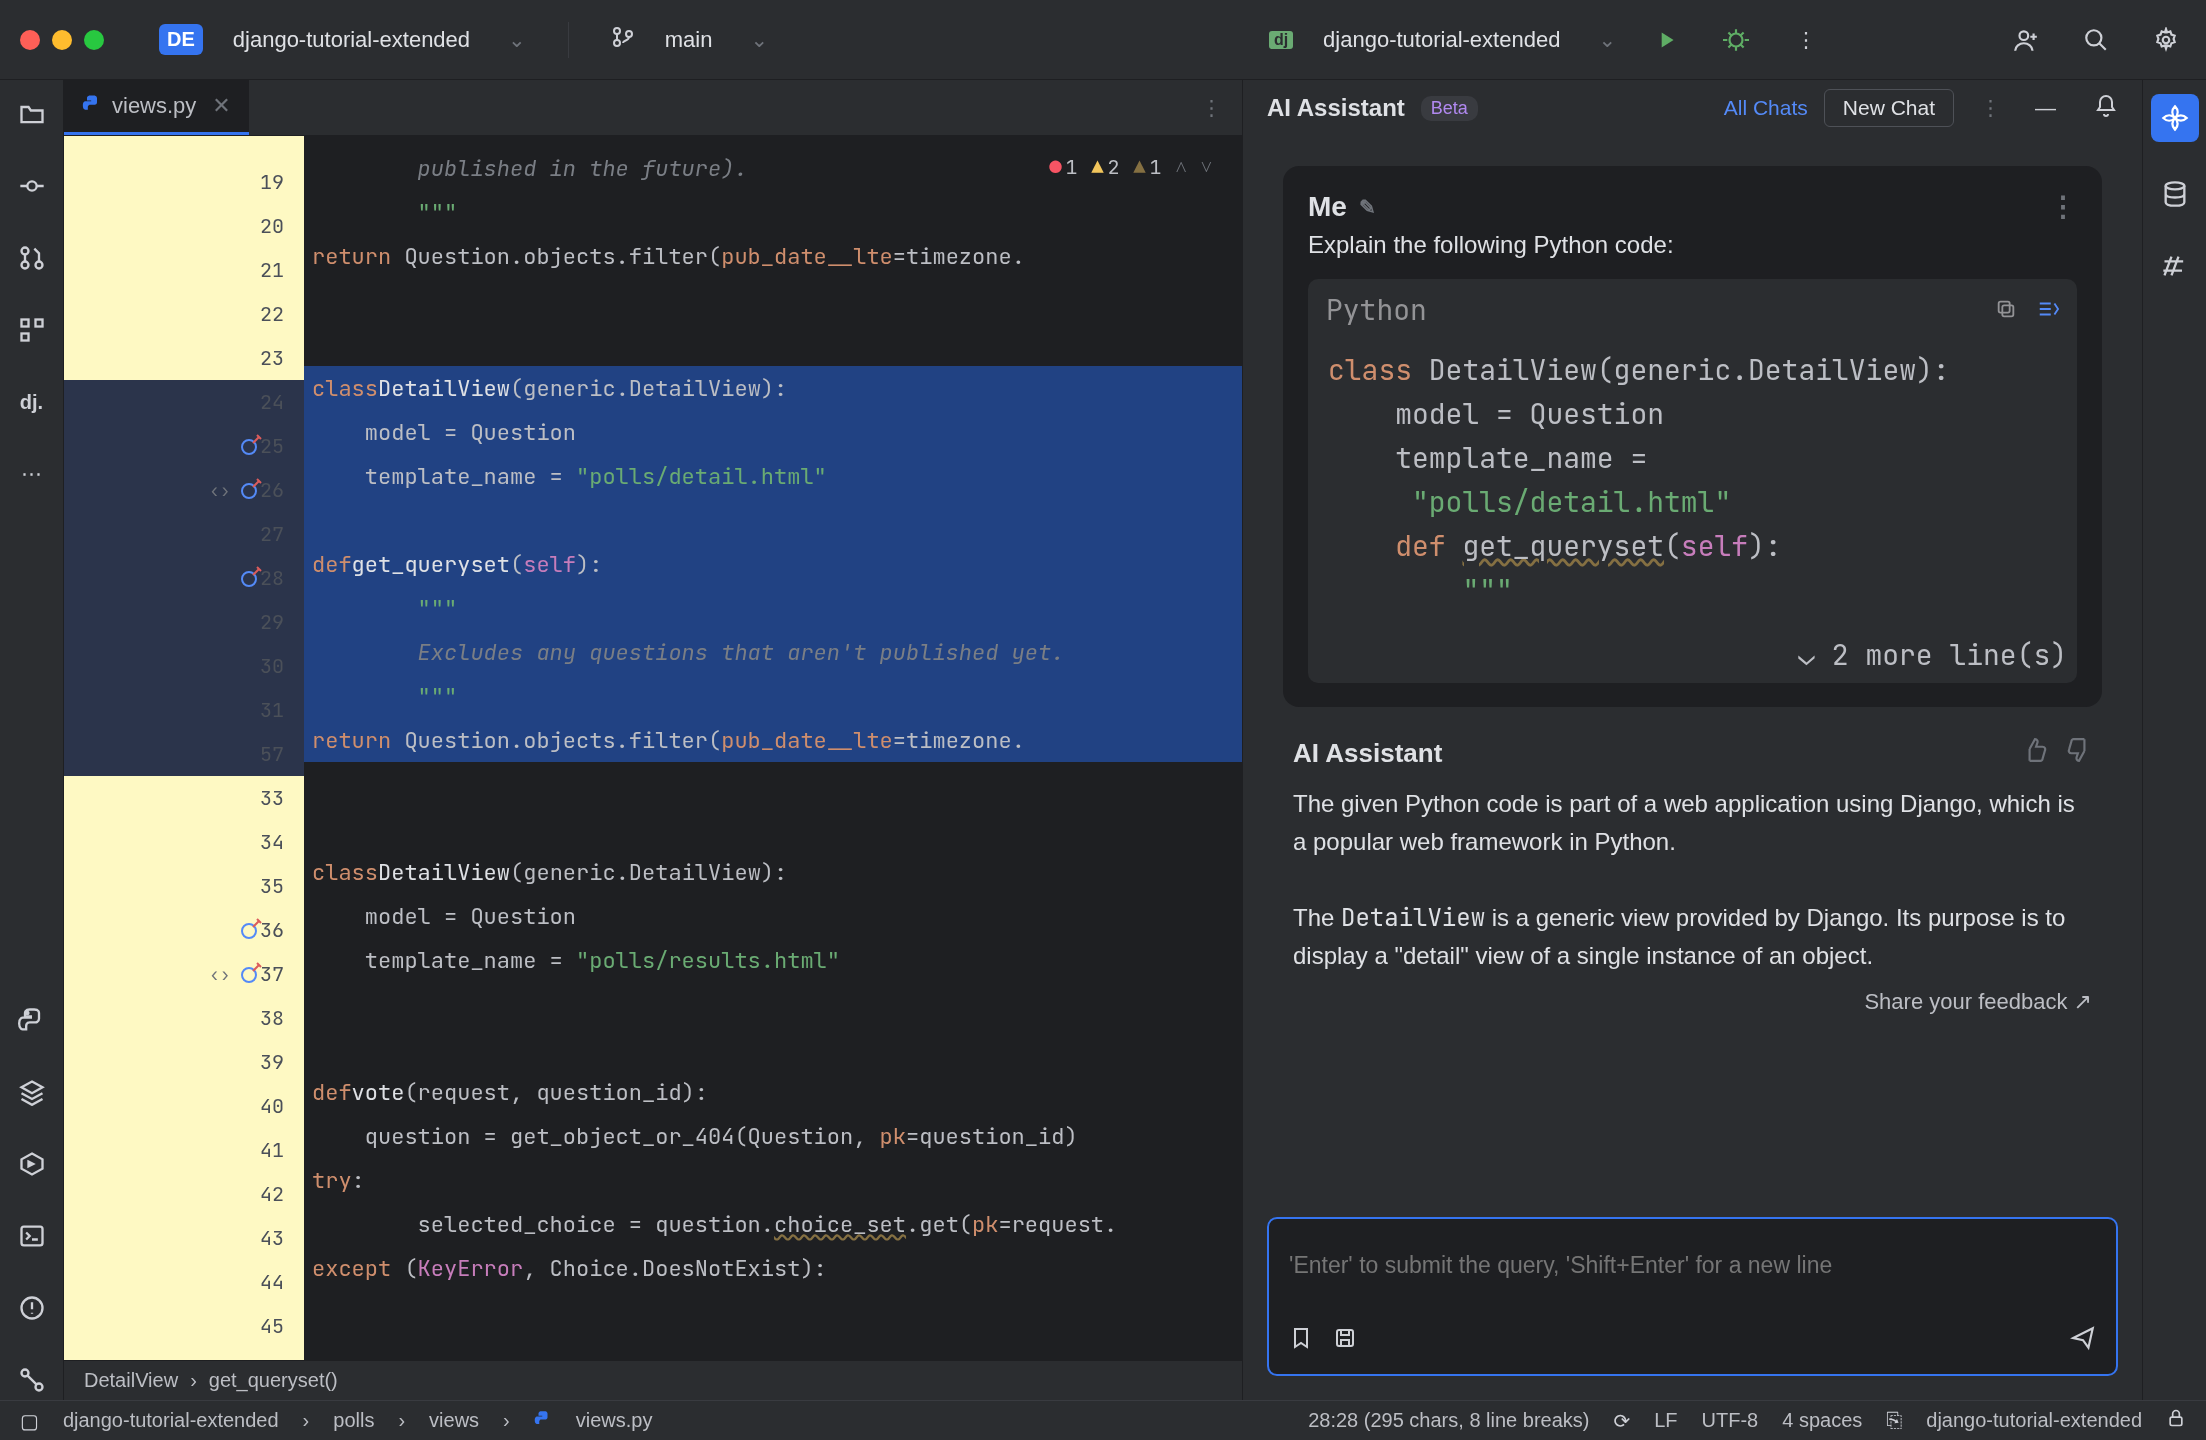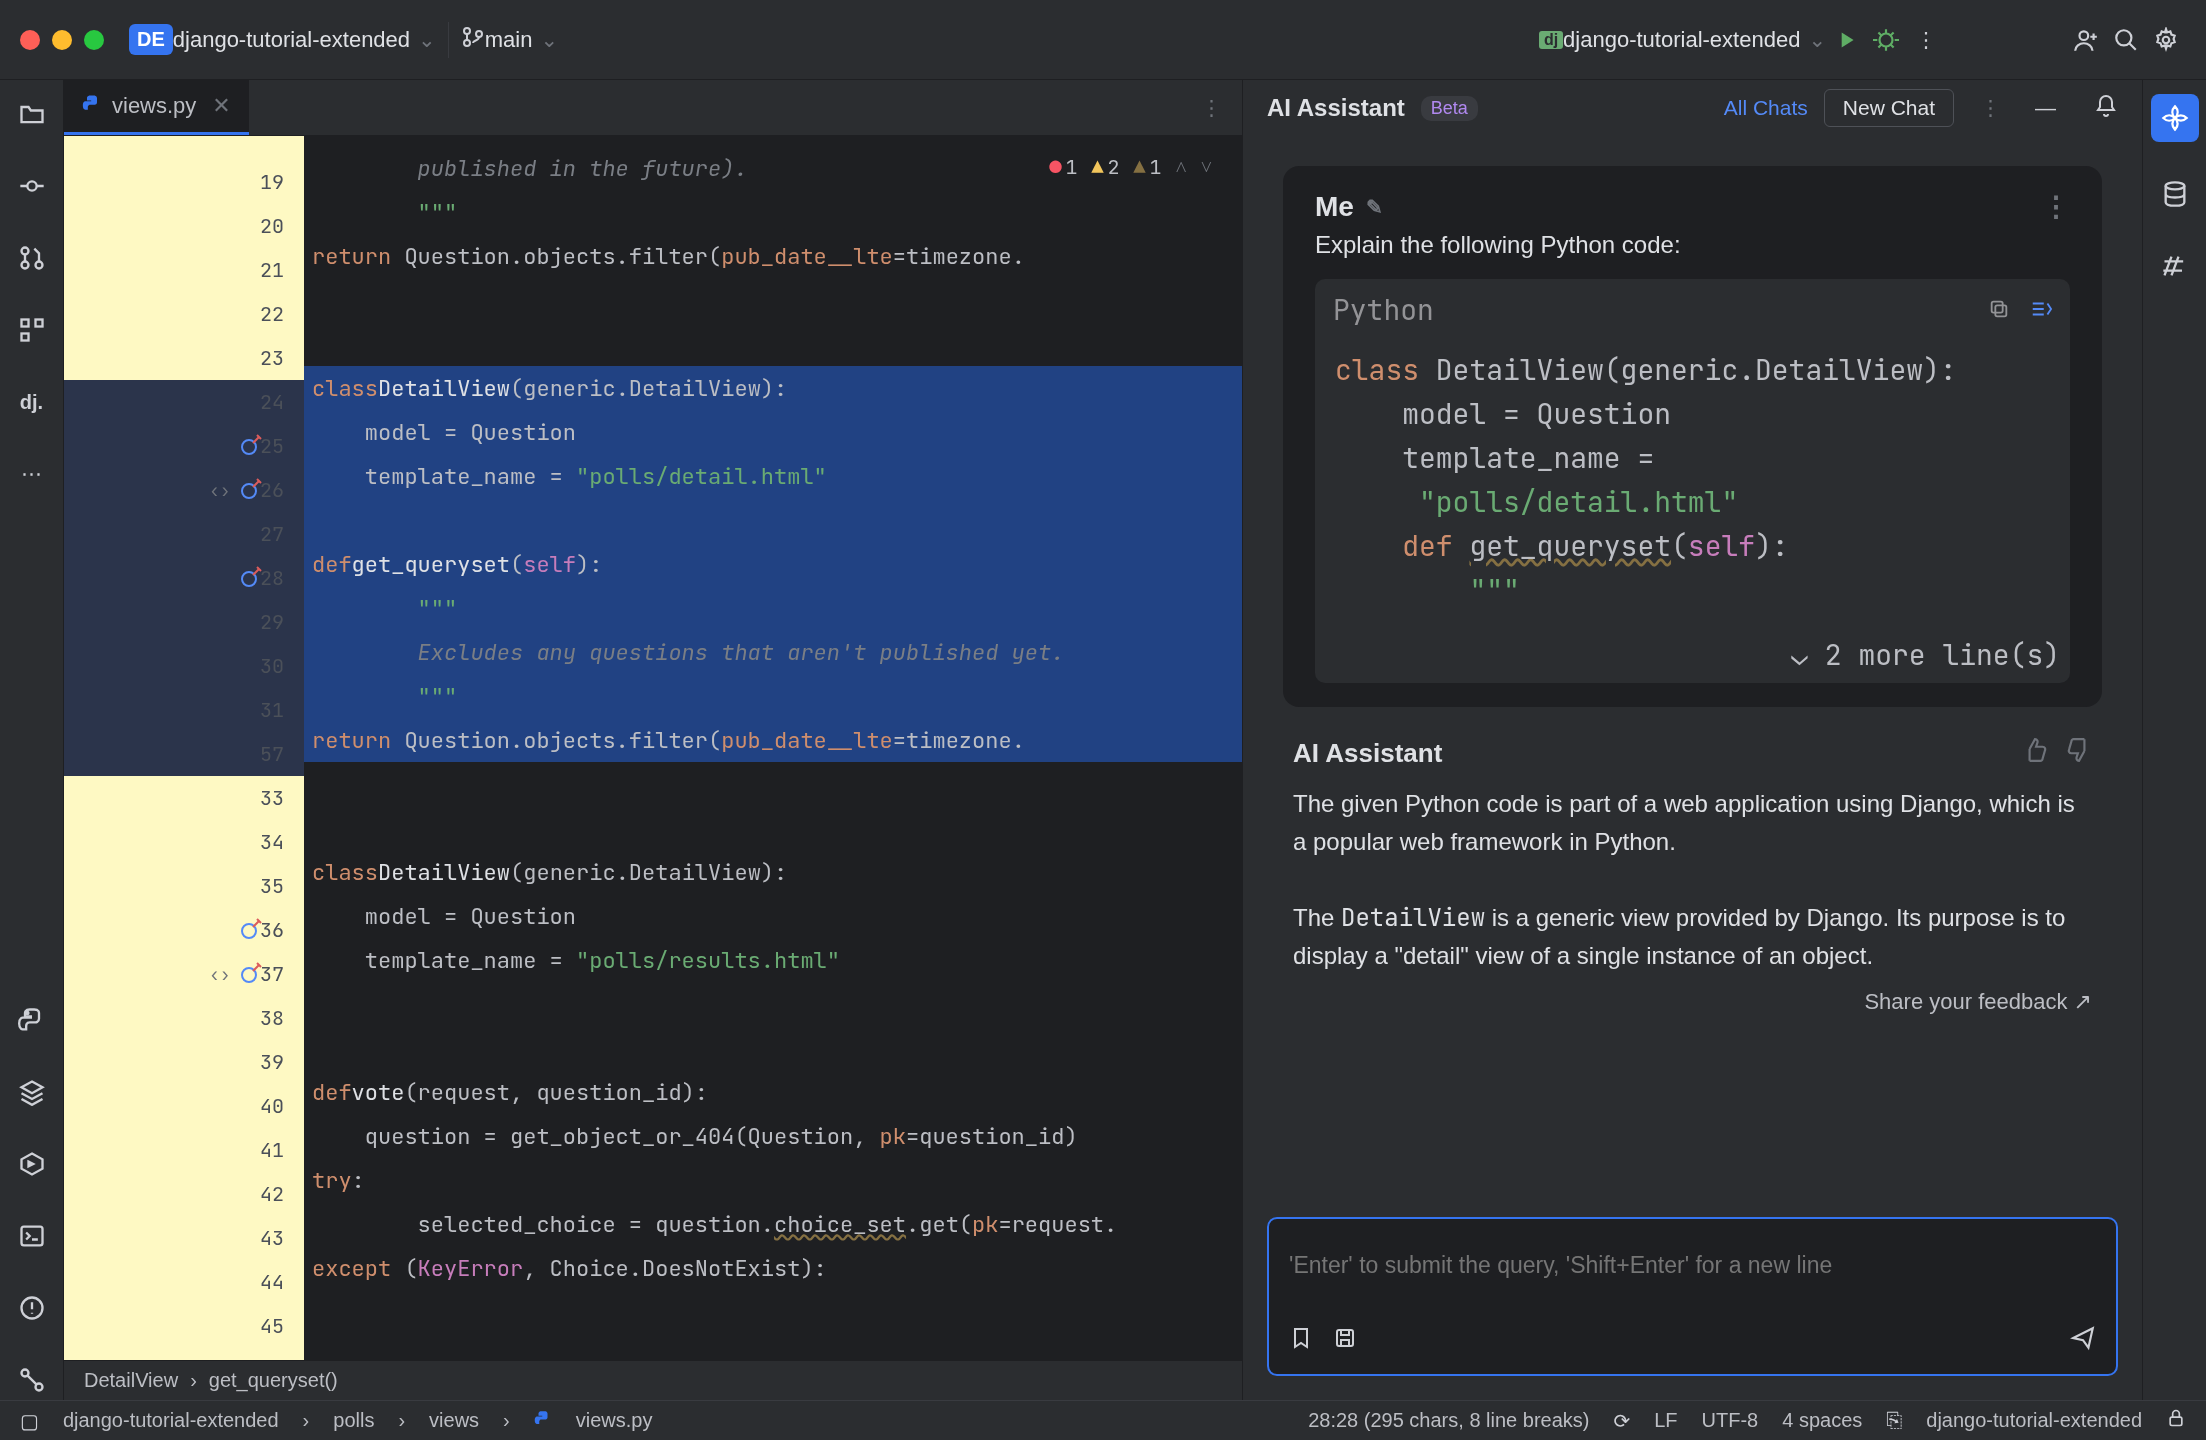--- a/index.html
+++ b/index.html
@@ -11,21 +11,21 @@
   height: 1440px;
   overflow: hidden;
   font-size: 21px;
 }
 .titlebar {
   height: 80px;
   background: #2b2d30;
   display: flex;
   align-items: center;
   padding: 0 20px;
-  gap: 0;
+  gap: 30px;
   border-bottom: 1px solid #1e1f22;
 }
 .traffic-lights { display: flex; gap: 12px; }
 .tl { width: 20px; height: 20px; border-radius: 50%; }
 .tl-red { background: #ff5f57; }
 .tl-yellow { background: #febc2e; }
 .tl-green { background: #28c840; }
 .proj-badge {
   background: #3574f0;
   color: white;
@@ -210,21 +210,21 @@
   font-size: 21px;
 }
 .ai-body {
   flex: 1;
   padding: 30px 40px 10px 40px;
   overflow-y: auto;
 }
 .msg-card {
   background: #1e1f22;
   border-radius: 16px;
-  padding: 24px 32px;
+  padding: 24px 25px;
   margin-bottom: 30px;
 }
 .msg-who {
   font-size: 28px;
   font-weight: 700;
   color: #dfe1e5;
   display: flex;
   align-items: center;
   gap: 12px;
 }

